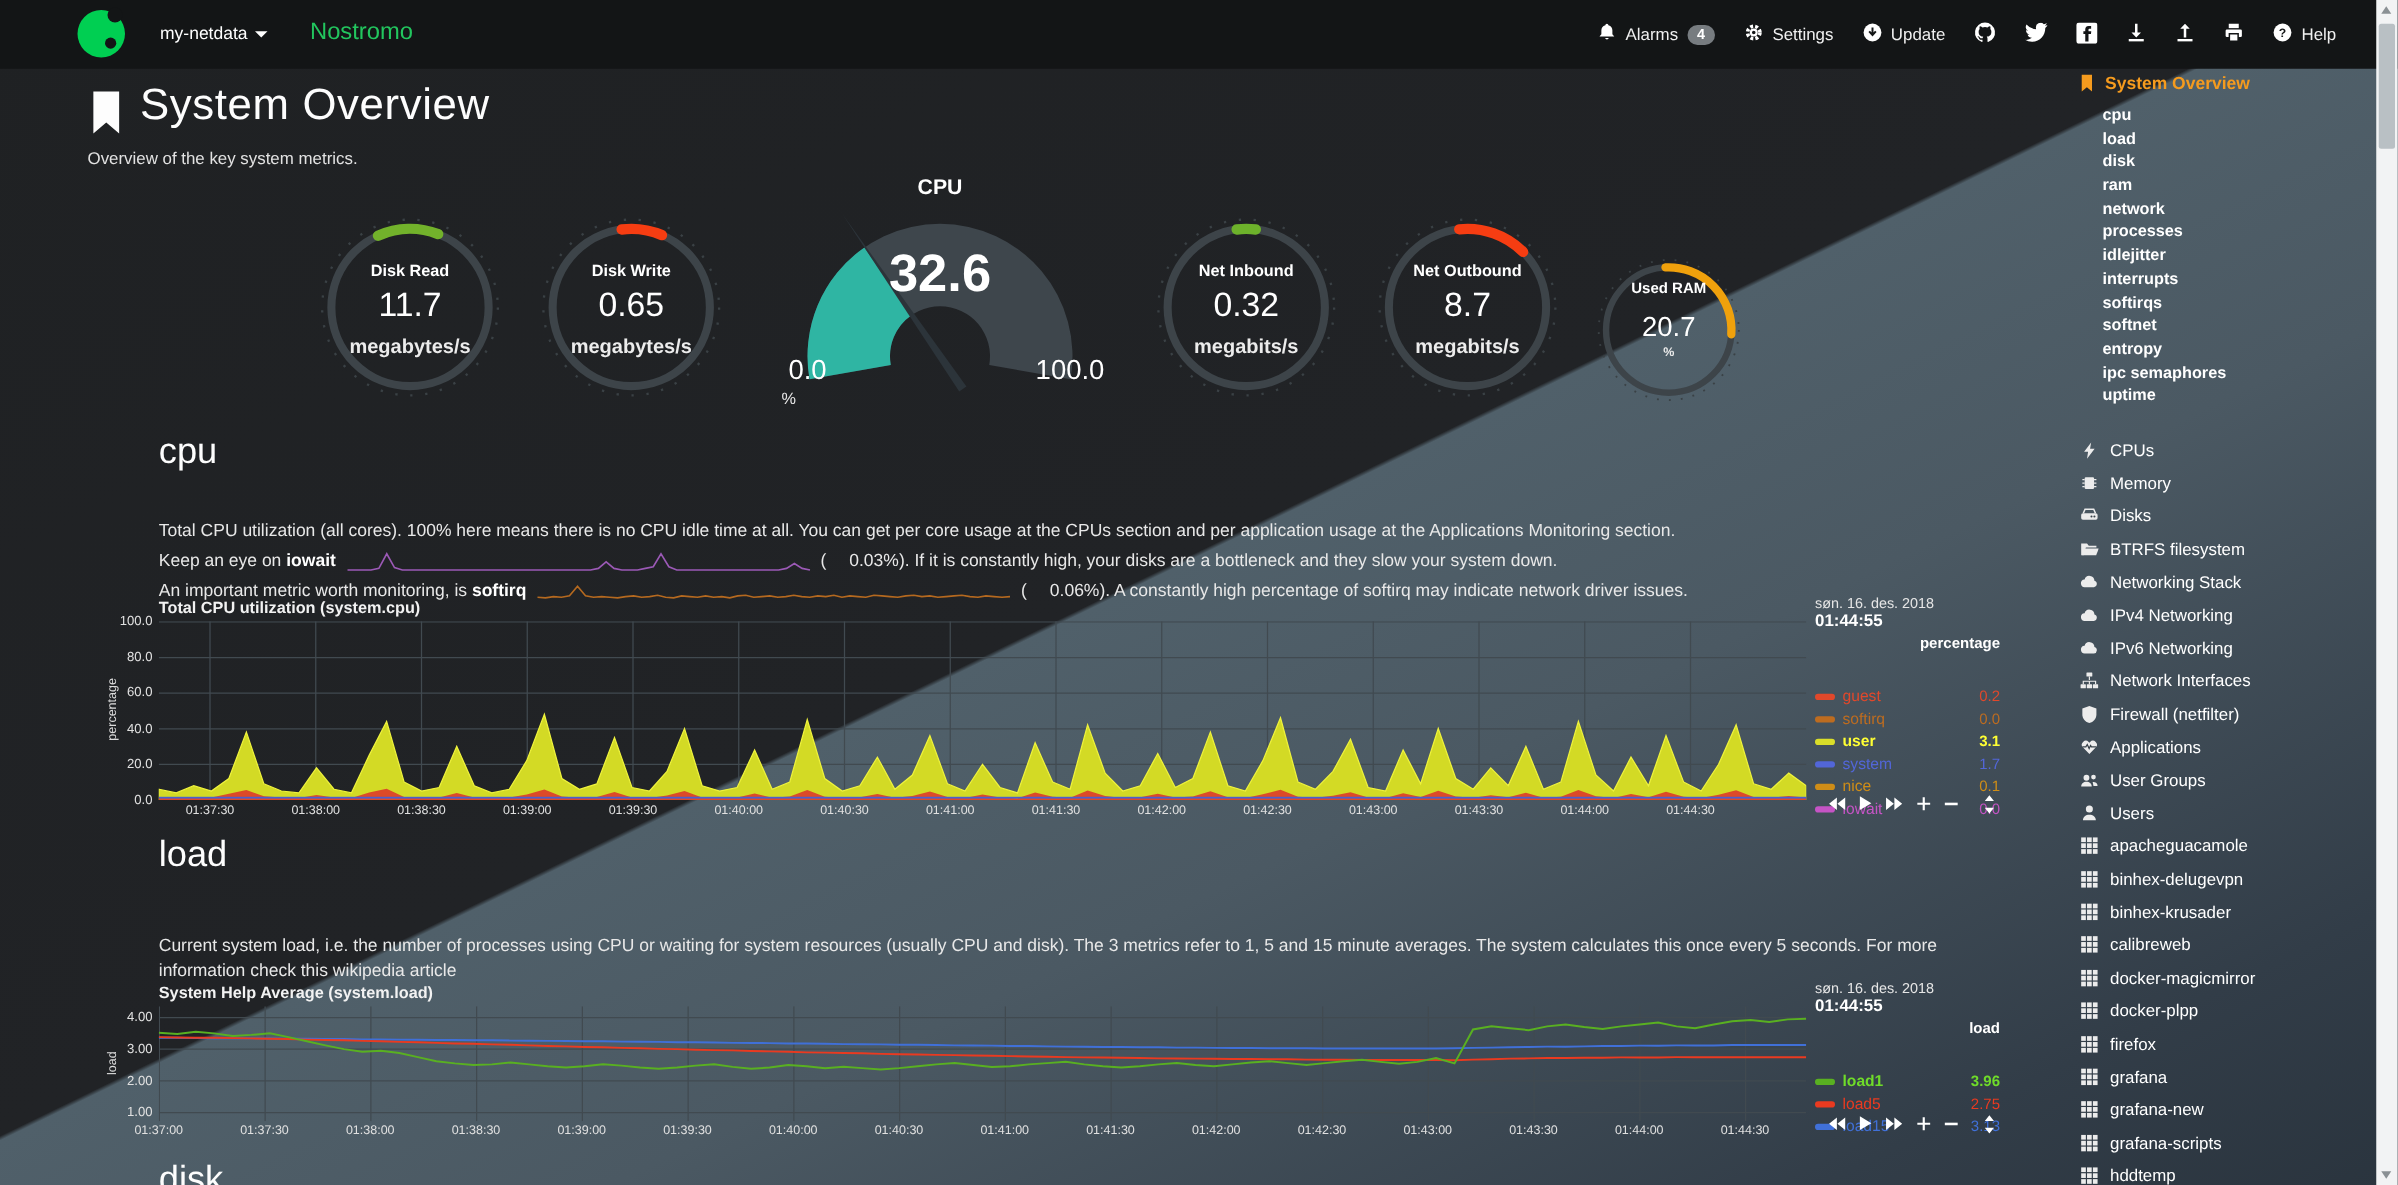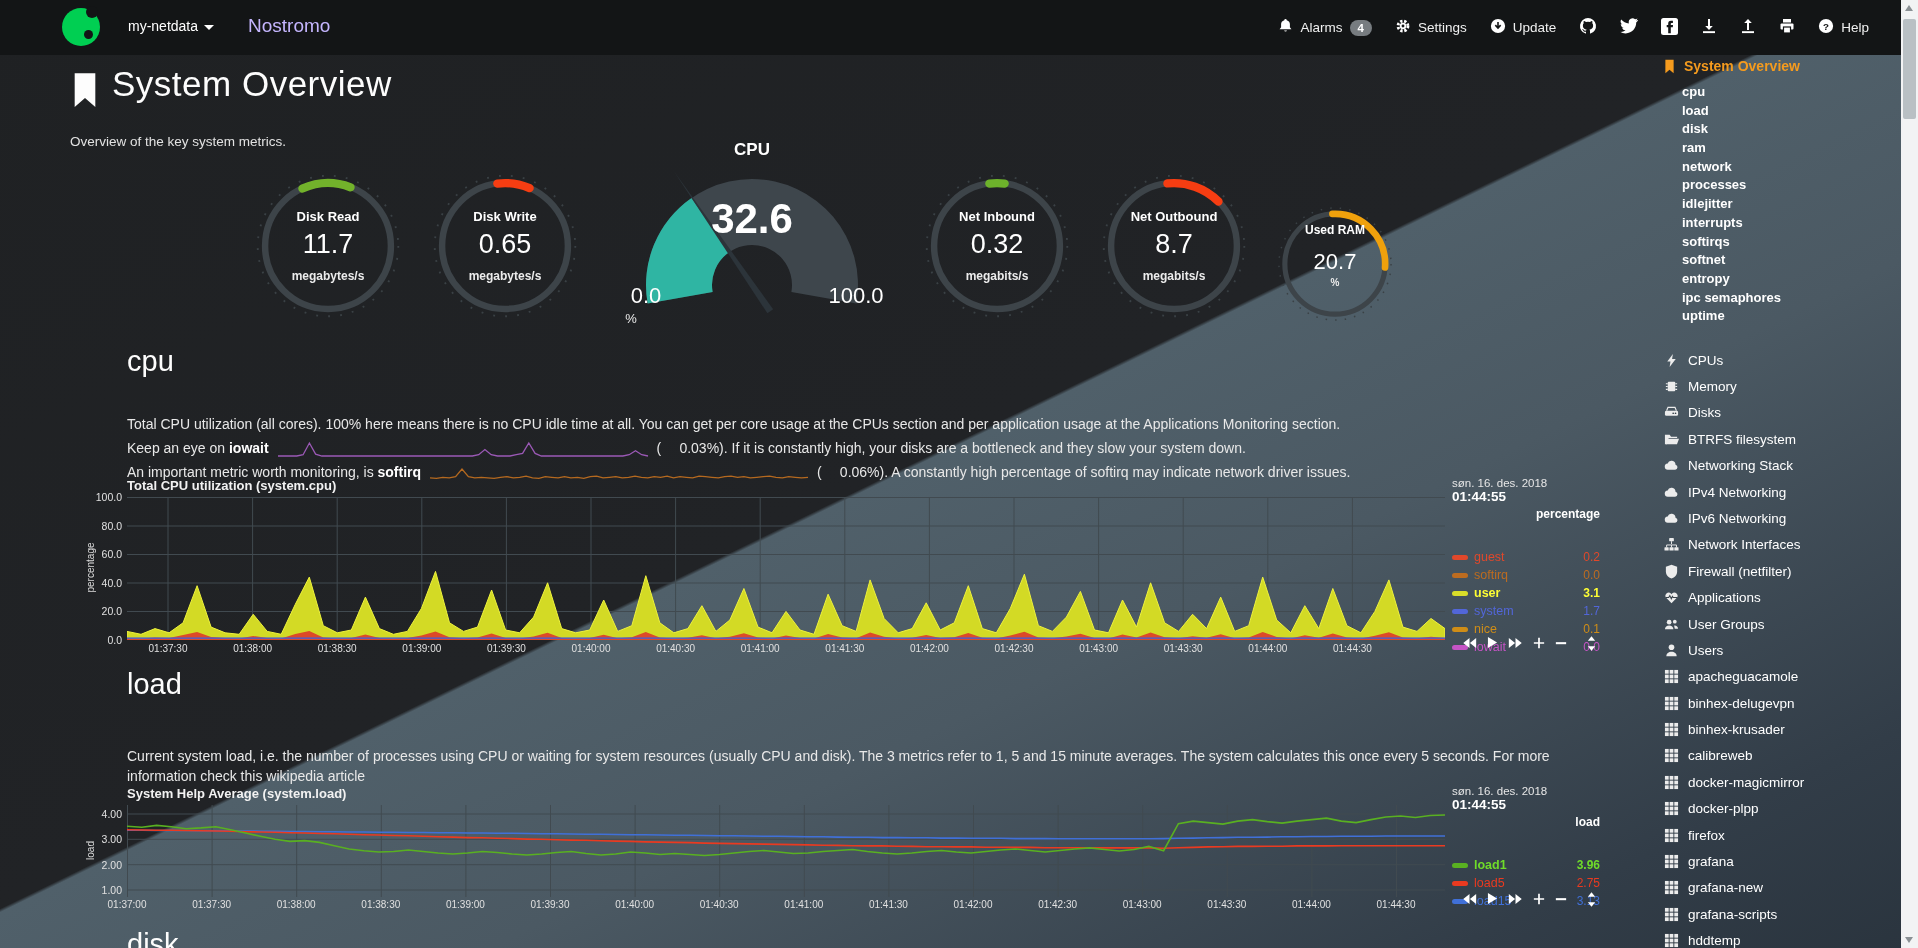--- a/index.html
+++ b/index.html
@@ -9,35 +9,35 @@
     background:linear-gradient(154deg,#1f2123 0%,#212326 48.25%,#50606a 48.45%,#4b5963 63%,#323d48 88%,#2a343e 100%);
   }
   .abs{position:absolute;}
   
   .navbar{position:absolute;left:0;top:0;width:1918px;height:55px;background:#131516;z-index:40;display:flex;align-items:center;}
   .logo{width:38px;height:38px;border-radius:50%;background:#00cf52;position:absolute;left:62px;top:8px;}
   .logo:after{content:"";position:absolute;right:7px;bottom:7px;width:9px;height:9px;border-radius:50%;background:#131516;}
   .logo:before{content:"";position:absolute;right:2px;top:-2px;width:12px;height:12px;border-radius:50%;background:#131516;}
   .nav-host{position:absolute;left:128px;top:18px;font-size:14px;color:#fff;cursor:pointer;}
   .caret{display:inline-block;margin-left:6px;width:0;height:0;border-left:5px solid transparent;border-right:5px solid transparent;border-top:5px solid #fff;vertical-align:middle;}
-  .nav-brand{position:absolute;left:248px;top:15px;font-size:19px;color:#c4b5fd;}
+  .nav-brand{position:absolute;left:248px;top:15px;font-size:19px;color:#22c55e;}
   .nav-right{position:absolute;right:49px;top:0;height:55px;display:flex;align-items:center;gap:23px;}
   .nav-item{display:flex;align-items:center;gap:7px;font-size:13.5px;color:#f0f0f0;cursor:pointer;white-space:nowrap;}
   .nav-item svg{fill:#fff;}
   .badge{background:#777c80;color:#fff;border-radius:9px;font-size:11.5px;padding:2px 8px;font-weight:bold;}
   
   .page-title{font-size:35px;font-weight:300;color:#fdfdfd;letter-spacing:.5px;}
   .page-sub{font-size:13.5px;color:#e2e2e2;}
   
   .gauge{position:absolute;}
   .gauge svg{position:absolute;left:0;top:0;}
   .g-txt{position:absolute;left:0;right:0;text-align:center;}
   .g-label{font-size:13px;font-weight:bold;color:#fff;}
   .g-value{font-size:27px;color:#fff;}
-  .g-units{font-size:12px;font-weight:bold;color:#ececec;}
+  .g-units{font-size:16px;font-weight:bold;color:#ececec;}
   .cpu-g-title{font-size:17px;font-weight:bold;color:#fff;text-align:center;}
   .cpu-g-value{font-size:42px;font-weight:bold;color:#fff;text-align:center;}
   .cpu-g-mm{font-size:22px;color:#fff;text-align:center;}
   .cpu-g-pct{font-size:13px;color:#e8e8e8;text-align:center;}
   
   .sec-h{font-size:29px;font-weight:300;color:#fdfdfd;}
   .p-line{font-size:14px;color:#e8e8e8;height:24px;line-height:24px;white-space:nowrap;}
   .p-line b{color:#fff;}
   .spark{vertical-align:middle;margin:0 4px;}
   .val-slot{display:inline-block;width:58px;text-align:right;}
@@ -142,21 +142,21 @@
     </div>
   </div>
 </div>
 
 <div class="abs" style="left:70px;top:70px;">
   <svg width="30" height="40" viewBox="0 0 16 20" fill="#fdfdfd">
       <path d="M2.5 1h11v18L8 14.3 2.5 19z"></path>
     </svg>
 </div>
 <div class="abs page-title" style="left:112px;top:64px;">System Overview</div>
-<div class="abs page-sub" style="left:70px;top:134px;">Overview of the key system metrics.</div>
+<div class="abs page-sub" style="left:70px;top:119px;">Overview of the key system metrics.</div>
 
 <div class="gauge" style="left:254px;top:172px;width:148px;height:148px;">
     <svg viewBox="-80 -80 160 160" width="148px" height="148px">
       <circle cx="0" cy="0" r="76" fill="none" stroke="#3a4145" stroke-width="2" stroke-dasharray="2 11"></circle>
       <circle cx="0" cy="0" r="68" fill="none" stroke="#3d4449" stroke-width="7"></circle>
       <path d="M-27.65809172915441 -62.12109111969686A68 68 0 0 1 24.36902056908042 -63.483469001809716" fill="none" stroke="#72b22b" stroke-width="9" stroke-linecap="round"></path>
     </svg>
   <div class="g-txt g-label" style="top:37px;">Disk Read</div>
   <div class="g-txt g-value" style="top:57px;">11.7</div>
   <div class="g-txt g-units" style="top:97px;">megabytes/s</div>

